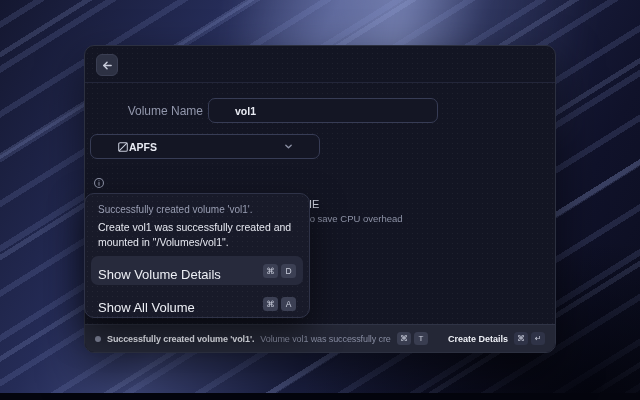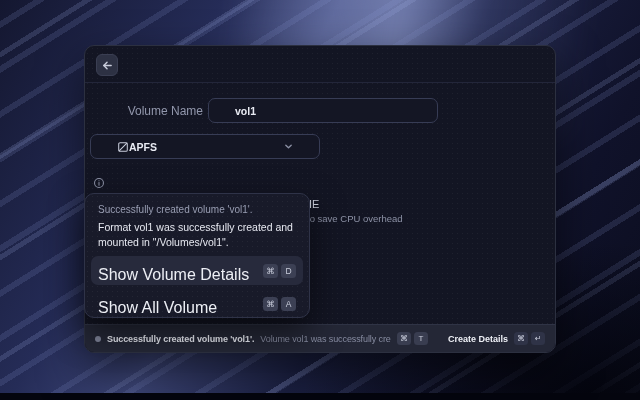--- a/index.html
+++ b/index.html
@@ -69,21 +69,21 @@
     box-shadow:0 14px 34px rgba(0,0,0,0.55);
     background-image:radial-gradient(rgba(255,255,255,0.05) 0.8px, transparent 1px);
     background-size:5px 5px; }
   .popup-title { position:absolute; left:13px; top:10px; font-size:10px; color:#989db2; }
   .popup-body { position:absolute; left:13px; top:26px; right:10px; font-size:10.5px;
     line-height:15px; color:#e6e8f0; }
   .popup-action { position:absolute; left:6px; right:6px; height:29px; border-radius:7px;
     display:flex; align-items:center; padding:0 7px; cursor:pointer; }
   .popup-action.highlight { background:#272a3c; top:62px; }
   .popup-action.plain { top:95px; }
-  .popup-action-label { font-size:16px; color:#edeff5;margin-top:8px; }
+  .popup-action-label { font-size:13px; color:#edeff5;margin-top:8px; }
   .popup-action .keys { margin-left:auto; }
   .popup .key-badge { min-width:15px; height:14px; background:#3c4054; font-size:8.5px; }
 </style>
 </head>
 <body>
 
 <div class="stage">
 
   <div class="wallpaper"></div>
   <div class="wallpaper-band"></div>
@@ -157,21 +157,21 @@
         <span class="key-badge dark">⌘</span>
         <span class="key-badge dark">↵</span>
       </span>
     </div>
 
   </div>
 
   <div class="popup">
     <div class="popup-title">Successfully created volume 'vol1'.</div>
     <div class="popup-body">
-      <span>Format vol1 was successfully created and</span><br>
+      <span>Create vol1 was successfully created and</span><br>
       <span>mounted in "/Volumes/vol1".</span>
     </div>
 
     <div class="popup-action highlight">
       <span class="popup-action-label">Show Volume Details</span>
       <span class="keys">
         <span class="key-badge">⌘</span>
         <span class="key-badge">D</span>
       </span>
     </div>

